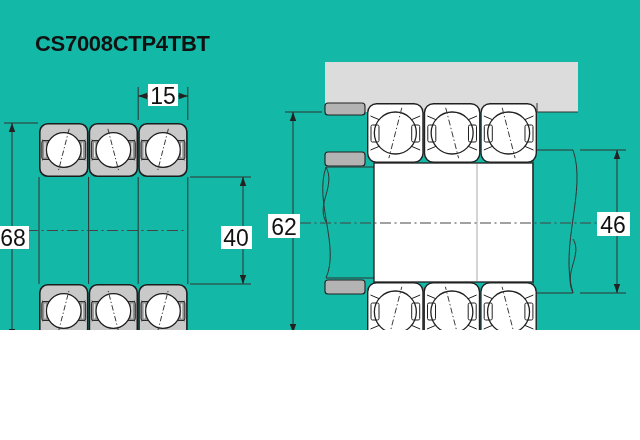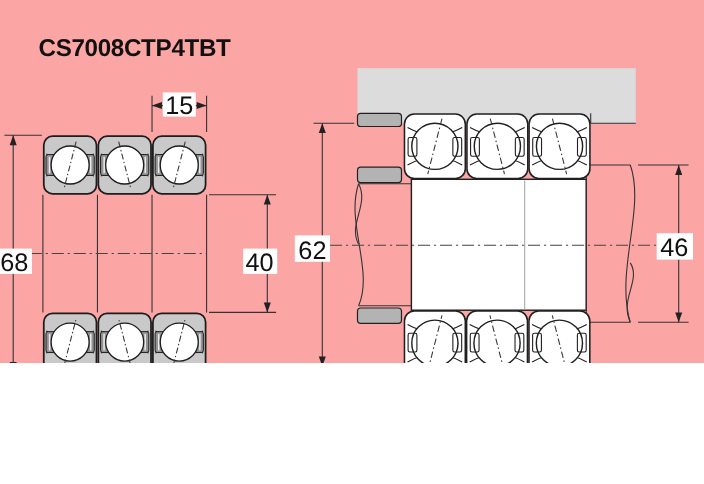--- a/index.html
+++ b/index.html
@@ -1,16 +1,16 @@
 <!DOCTYPE html>
 <html><head>
 <meta charset="utf-8">
 <style>
   html,body{margin:0;padding:0;background:#fff;}
-  .stage{position:relative;width:640px;height:330px;background:#fca5a5;overflow:hidden;
+  .stage{position:relative;width:640px;height:330px;background:#14b8a6;overflow:hidden;
          font-family:"Liberation Sans",sans-serif;}
   svg{display:block;}
   text{font-family:"Liberation Sans","DejaVu Sans",sans-serif;fill:#111;}
   .dimtxt{font-size:23px;}
   .title{font-size:22px;font-weight:bold;letter-spacing:-0.3px;}
   .thin{stroke:#333;stroke-width:1;fill:none;}
   .ext{stroke:#333;stroke-width:1;fill:none;}
   .cline{stroke:#444;stroke-width:1;fill:none;stroke-dasharray:11 3.5 2 3.5;}
   .arrow{fill:#222;stroke:none;}
 </style>

